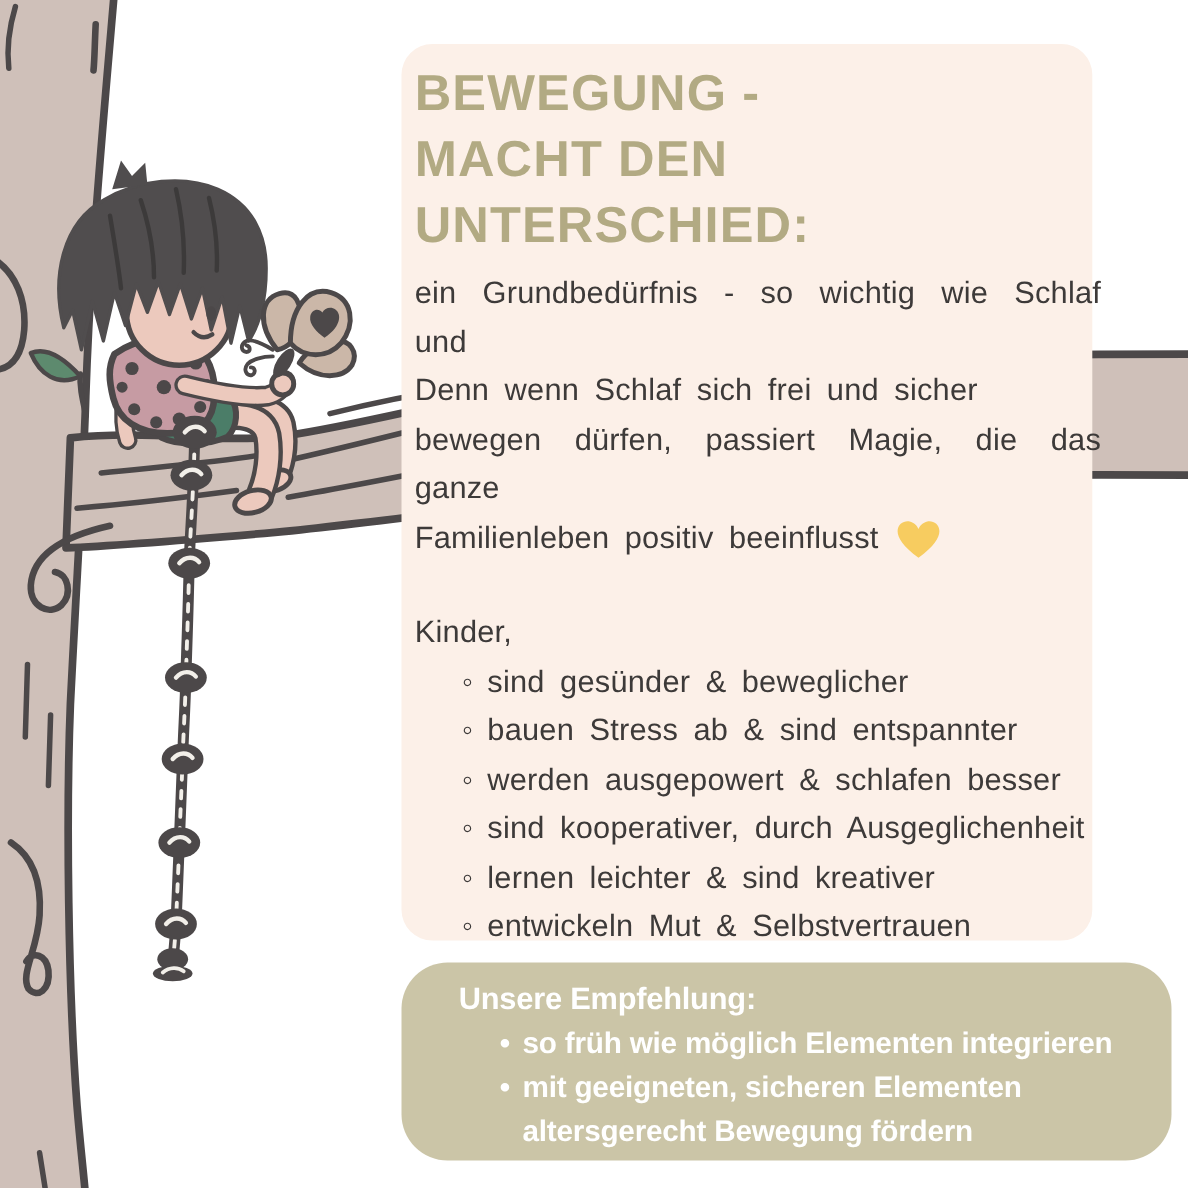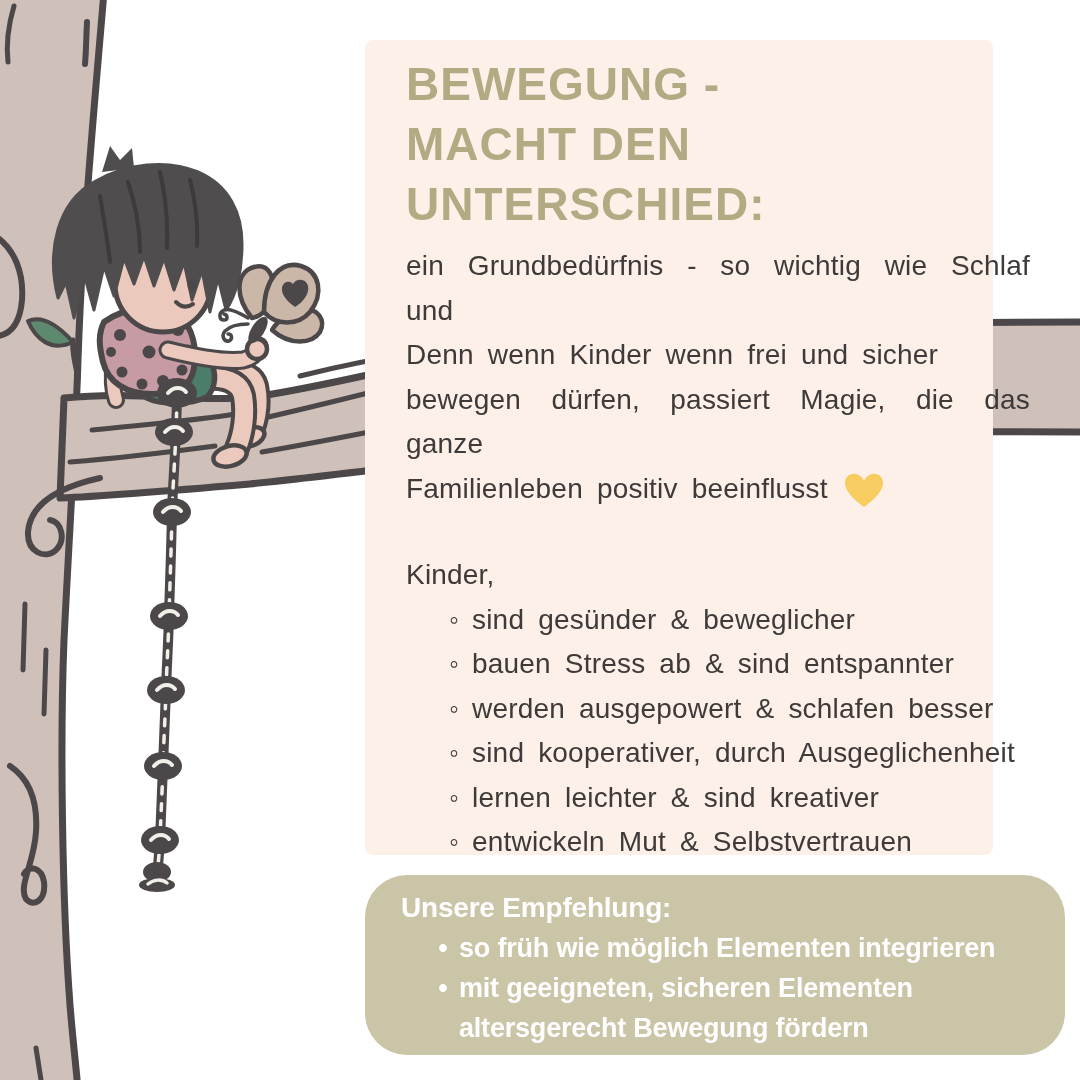--- a/index.html
+++ b/index.html
@@ -16,22 +16,22 @@
   .canvas{
     position:relative;width:1080px;height:1080px;
     background:#ffffff;overflow:hidden;
     font-family:"Liberation Sans",sans-serif;
   }
   .illustration{position:absolute;left:0;top:0;z-index:0;}
 
   
   .card-cream{
     position:absolute;left:365px;top:40px;width:628px;height:815px;
-    background:var(--card-cream);border-radius:8px;z-index:1;
-    box-sizing:border-box;padding:14px 44px 0 41px;
+    background:var(--card-cream);border-radius:28px;z-index:1;
+    box-sizing:border-box;padding:14px 44px 0 12px;
   }
   .headline{
     color:var(--headline);font-weight:bold;font-size:46px;line-height:60px;
     letter-spacing:1px;margin-bottom:10px;
   }
   .intro{width:624px;color:var(--body-text);font-size:28px;line-height:44.5px;
     word-spacing:6px;letter-spacing:.2px;}
   .intro .ln{white-space:nowrap;}
   .intro .ln.j{white-space:normal;text-align:justify;text-align-last:justify;text-justify:inter-word;}
   .heart-line{display:flex;align-items:center;text-align:center;}
@@ -40,21 +40,21 @@
     word-spacing:6px;letter-spacing:.2px;}
   .blist{color:var(--body-text);font-size:28px;line-height:44.5px;word-spacing:6px;letter-spacing:.2px;}
   .blist .row{display:flex;padding-left:30px;}
   .blist .b{flex:none;width:36px;text-align:center;}
   .blist .t{flex:1;white-space:nowrap;}
 
   
   .card-olive{
     position:absolute;left:365px;top:875px;width:700px;height:180px;
     background:var(--card-olive);border-radius:42px;z-index:1;
-    box-sizing:border-box;padding:13px 30px 0 36px;
+    box-sizing:border-box;padding:13px 30px 0 52px;
     color:var(--recommendation-text);font-weight:bold;
   }
   .rec-title{font-size:28px;line-height:40px;letter-spacing:-.2px;}
   .rec-item{display:flex;font-size:27px;line-height:40px;letter-spacing:-.2px;}
   .rec-item .b{flex:none;width:32px;text-align:center;margin-left:26px;}
   .rec-item .t{max-width:560px;}
 </style>
 </head>
 <body>
 
@@ -173,21 +173,21 @@
   </svg>
 
   <div class="card-cream">
     <div class="headline">
       <div>BEWEGUNG -</div>
       <div>MACHT DEN UNTERSCHIED:</div>
     </div>
 
     <div class="intro">
       <div class="ln j">ein Grundbedürfnis - so wichtig wie Schlaf und</div>
-      <div class="ln">Denn wenn Kinder wenn frei und sicher</div>
+      <div class="ln">Denn wenn Schlaf sich frei und sicher</div>
       <div class="ln j">bewegen dürfen, passiert Magie, die das ganze</div>
       <div class="ln heart-line">
         <span>Familienleben positiv beeinflusst</span>
         <svg class="heart-ico" width="40" height="36" viewBox="0 0 40 36">
           <path d="M20 34 C6 24 1 16 1 10 C1 3 7 0 12 1 C16 2 19 5 20 8 C21 5 24 2 28 1 C33 0 39 3 39 10 C39 16 34 24 20 34 Z" fill="var(--heart)"></path>
         </svg>
       </div>
     </div>
 
     <div class="list-intro">Kinder,</div>

